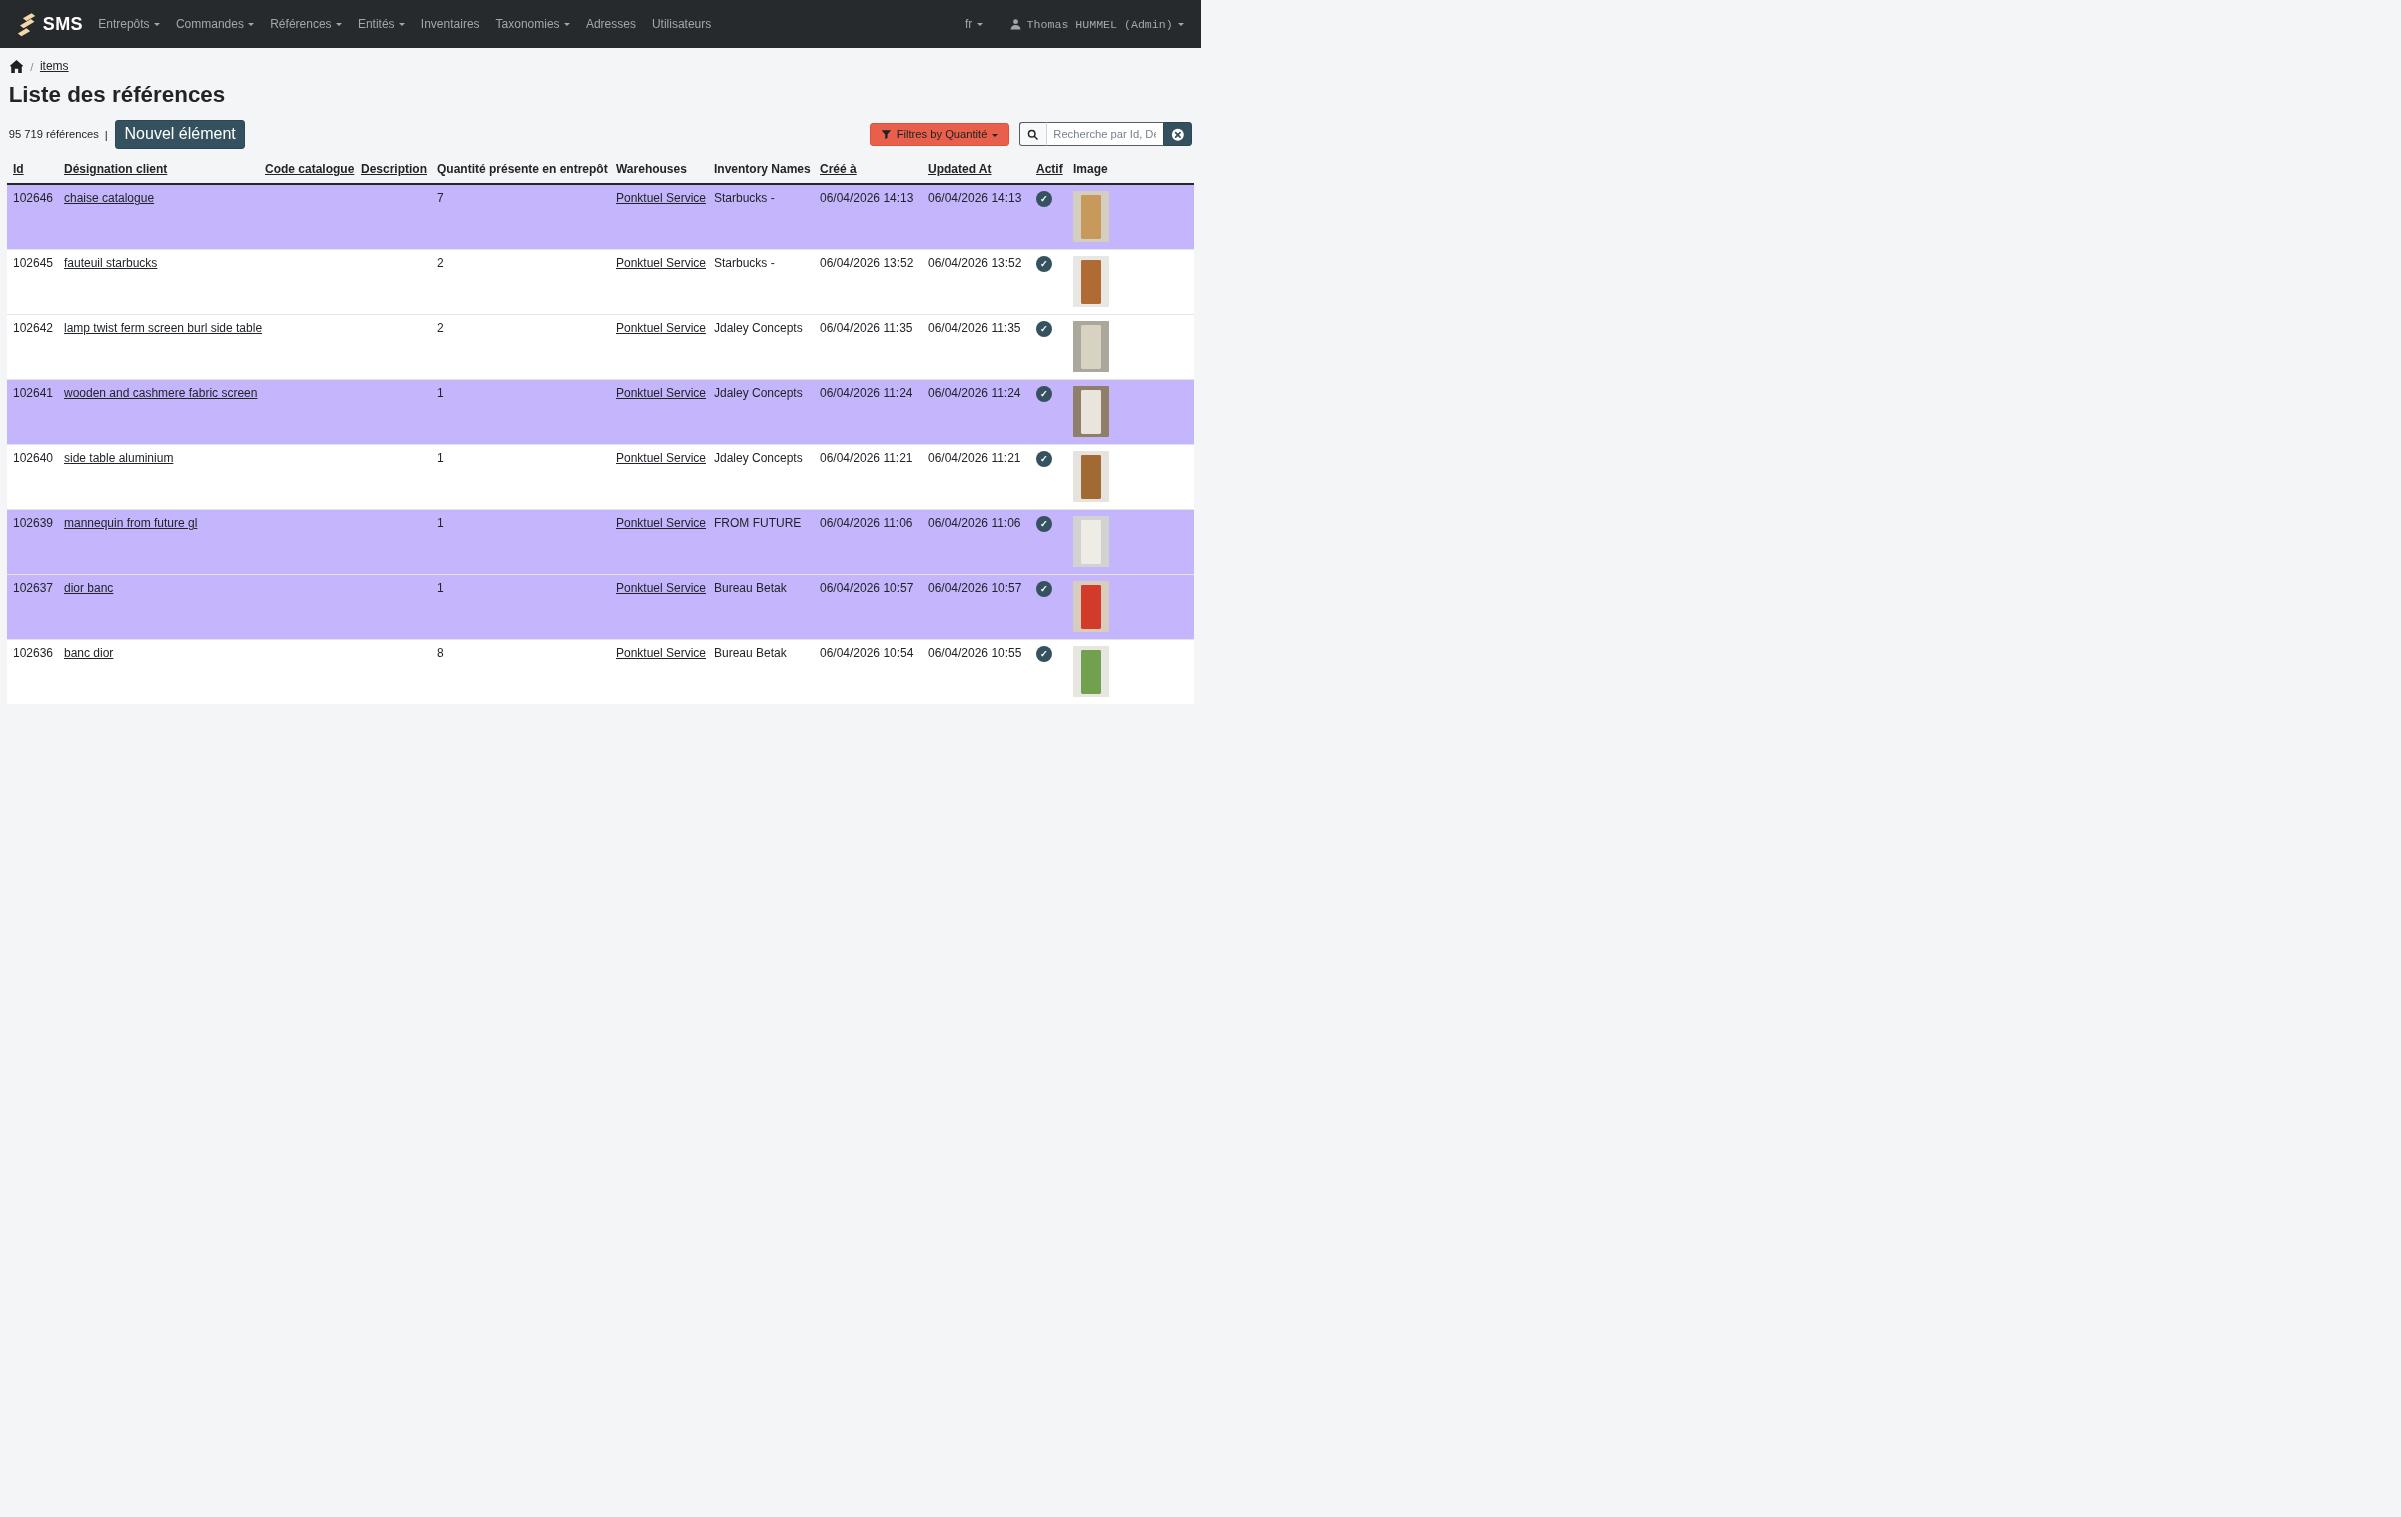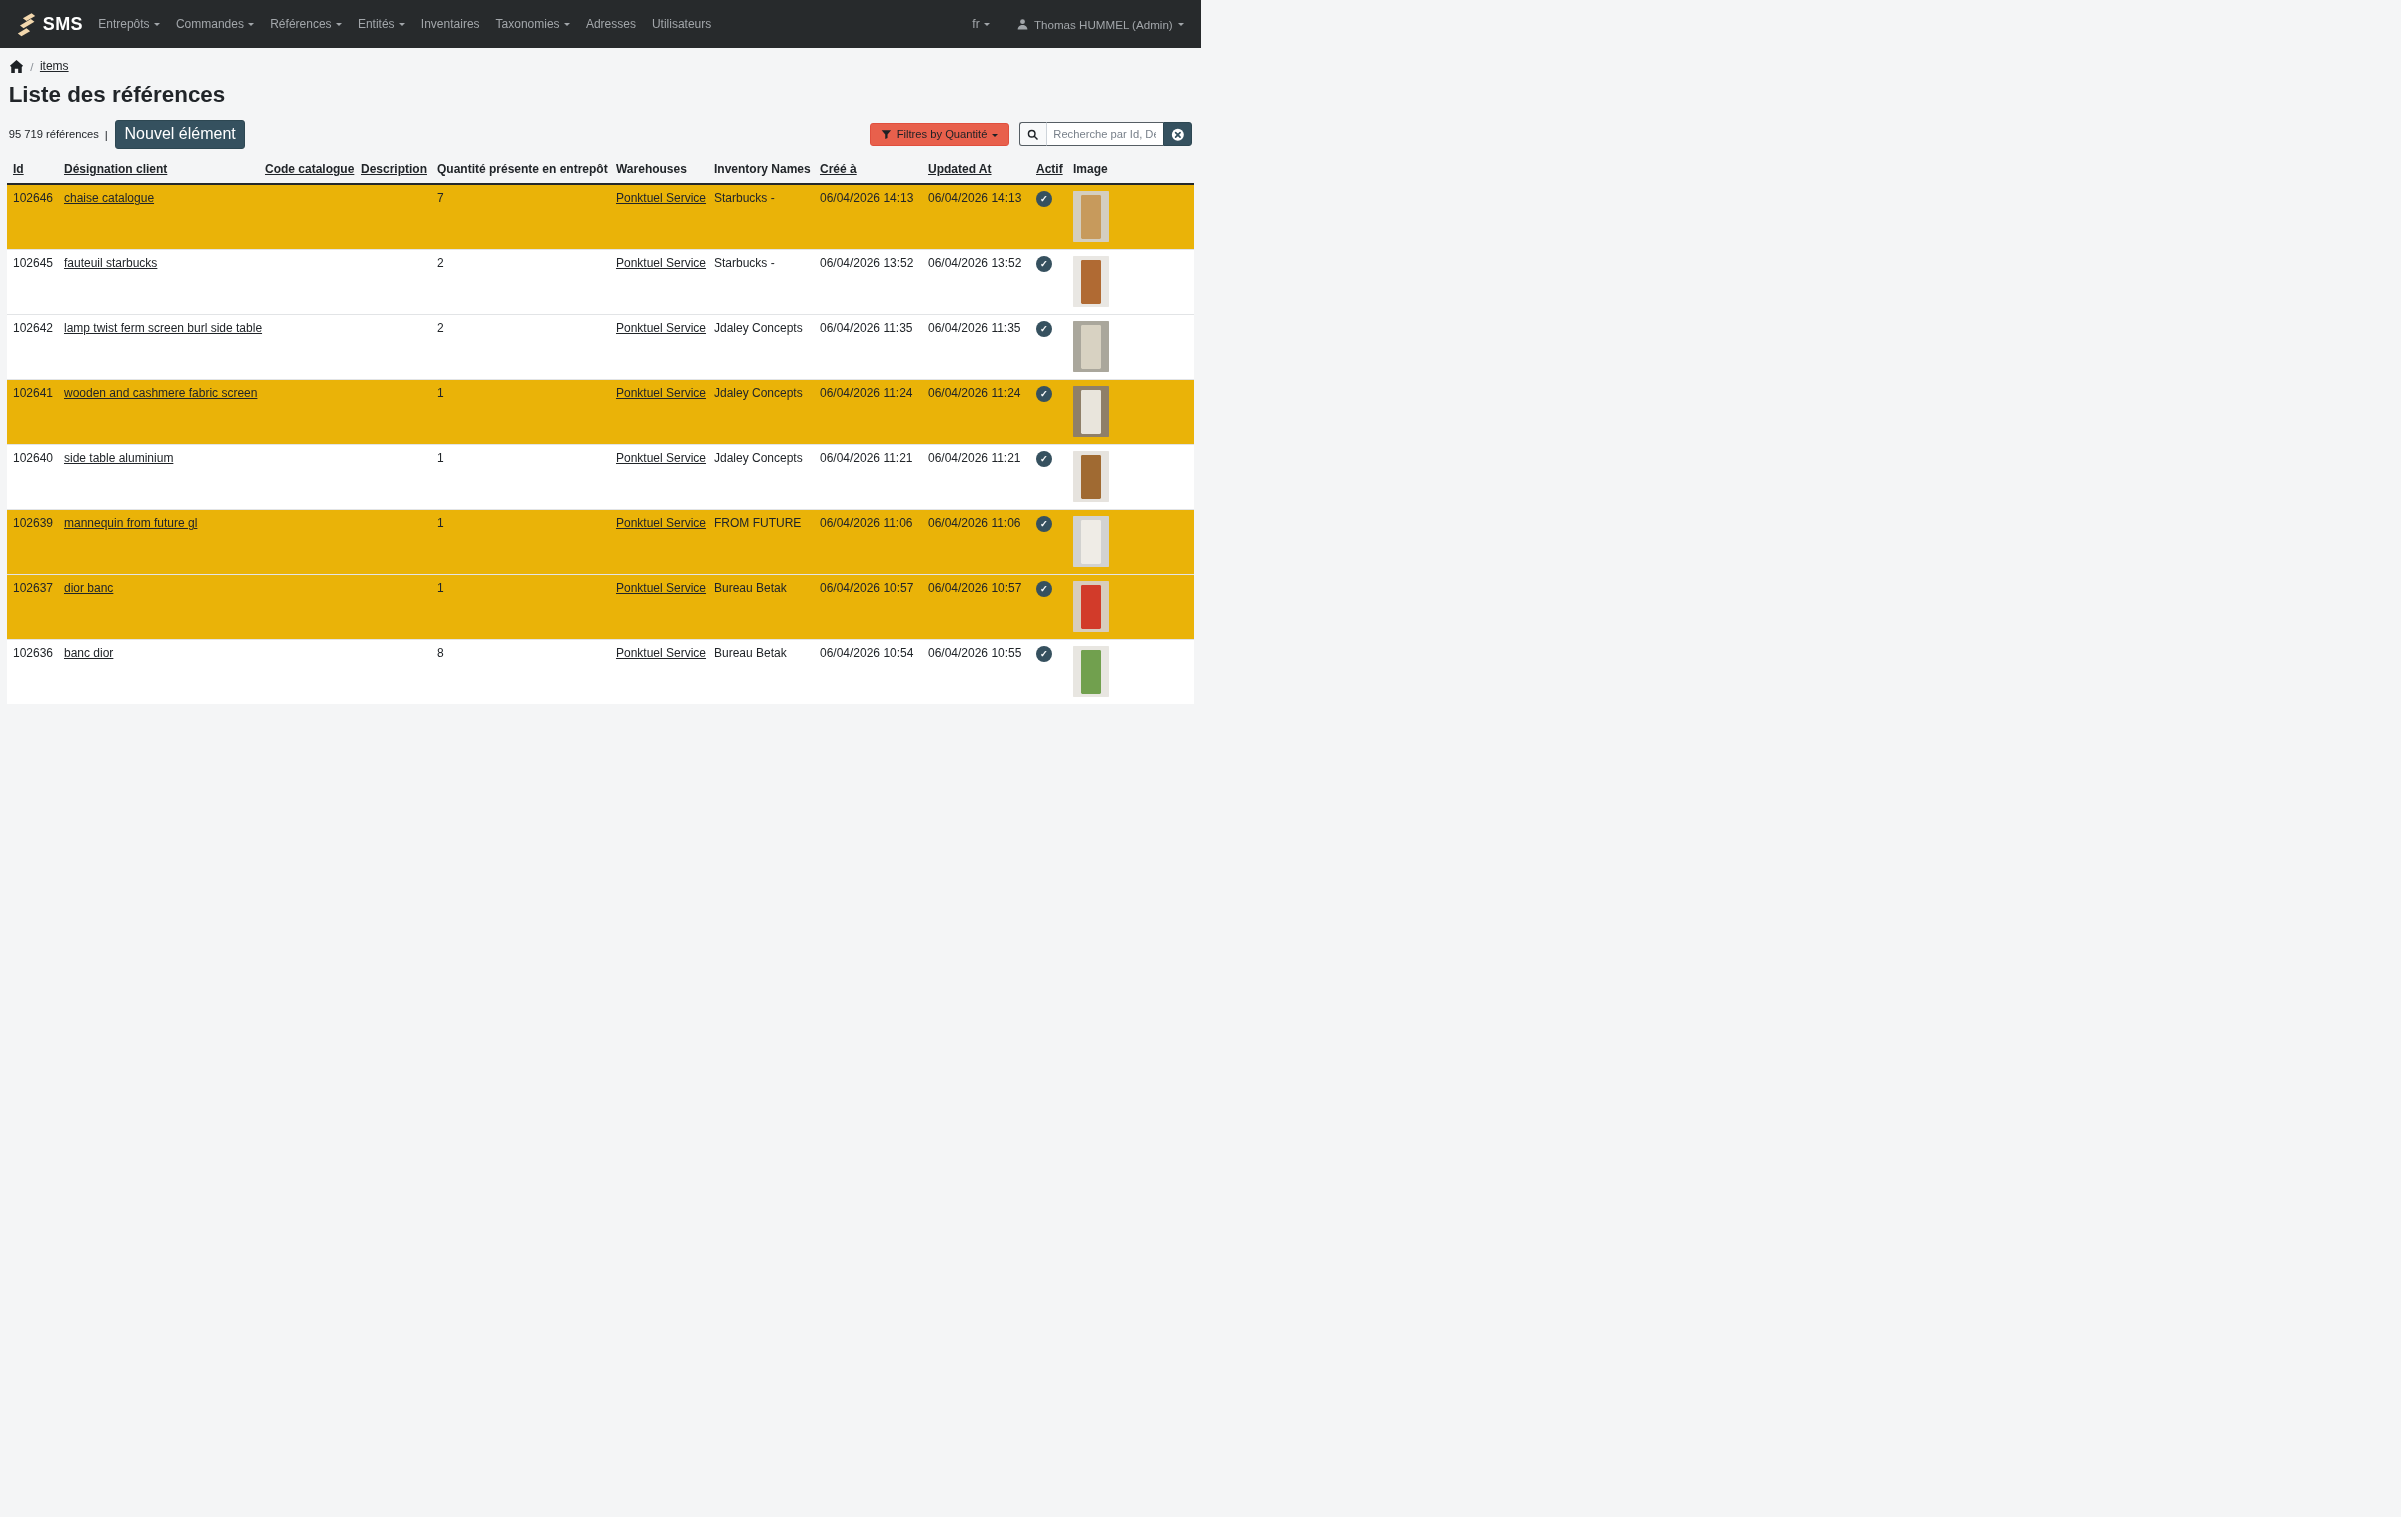--- a/index.html
+++ b/index.html
@@ -18,21 +18,21 @@
   .nav-list{display:flex;align-items:center;margin-left:7.2px;}
   .nav-link{
     display:flex;align-items:center;gap:4.3px;color:#a2a6aa;
     padding:5.8px 8px;font-size:12px;cursor:pointer;white-space:nowrap;
   }
   .caret{
     width:0;height:0;border-left:3.3px solid transparent;border-right:3.3px solid transparent;
     border-top:3.6px solid #a2a6aa;display:inline-block;margin-top:1.4px;
   }
   .nav-right{margin-left:auto;display:flex;align-items:center;gap:18px;}
-  .nav-user{display:flex;align-items:center;gap:5px;color:#a2a6aa;cursor:pointer;}
+  .nav-user{display:flex;align-items:center;gap:5px;color:#a2a6aa;cursor:pointer;font-family:Liberation Mono, monospace;}
   
   .breadcrumb{display:flex;align-items:center;gap:6.5px;padding:10.8px 8.7px 0 8.7px;}
   .breadcrumb a{color:#212529;text-decoration:underline;font-size:12px;}
   .crumb-sep{color:#8a9097;}
   h1.page-title{margin:8.7px 8.7px 0 8.7px;font-size:22.4px;font-weight:600;}
   
   .toolbar{display:flex;align-items:center;margin:11.6px 8.7px 7.2px 8.7px;}
   .count-text{font-size:11.2px;}
   .count-sep{margin:0 7.2px 0 5.8px;color:#212529;}
   .btn-dark-teal{
@@ -63,21 +63,21 @@
   
   table.items{
     margin:4.3px 7.2px 0 7.2px;width:1186px;border-collapse:collapse;table-layout:fixed;
   }
   thead th{
     text-align:left;padding:6.5px 5.8px;font-size:12px;font-weight:700;
     border-bottom:2.2px solid #24282b;white-space:nowrap;
   }
   thead th a{color:#212529;text-decoration:underline;cursor:pointer;}
   tbody tr{height:56px;background:#ffffff;border-top:0.7px solid #e2e4e6;}
-  tbody tr.striped{background:#eab308;}
+  tbody tr.striped{background:#c4b5fd;}
   td{padding:6.5px 5.8px;vertical-align:top;font-size:12px;box-sizing:border-box;white-space:nowrap;}
   td a{color:#212529;text-decoration:underline;cursor:pointer;}
   .check{
     display:inline-block;width:16px;height:16px;border-radius:50%;
     background:#36515f;color:#fff;text-align:center;line-height:16px;
     font-size:9.4px;font-weight:700;
   }
   .thumb{width:36px;height:51px;position:relative;overflow:hidden;border-radius:0.7px;cursor:pointer;}
   .thumb-item{position:absolute;left:22%;top:7%;width:56%;height:86%;border-radius:1.4px;}
 </style>

